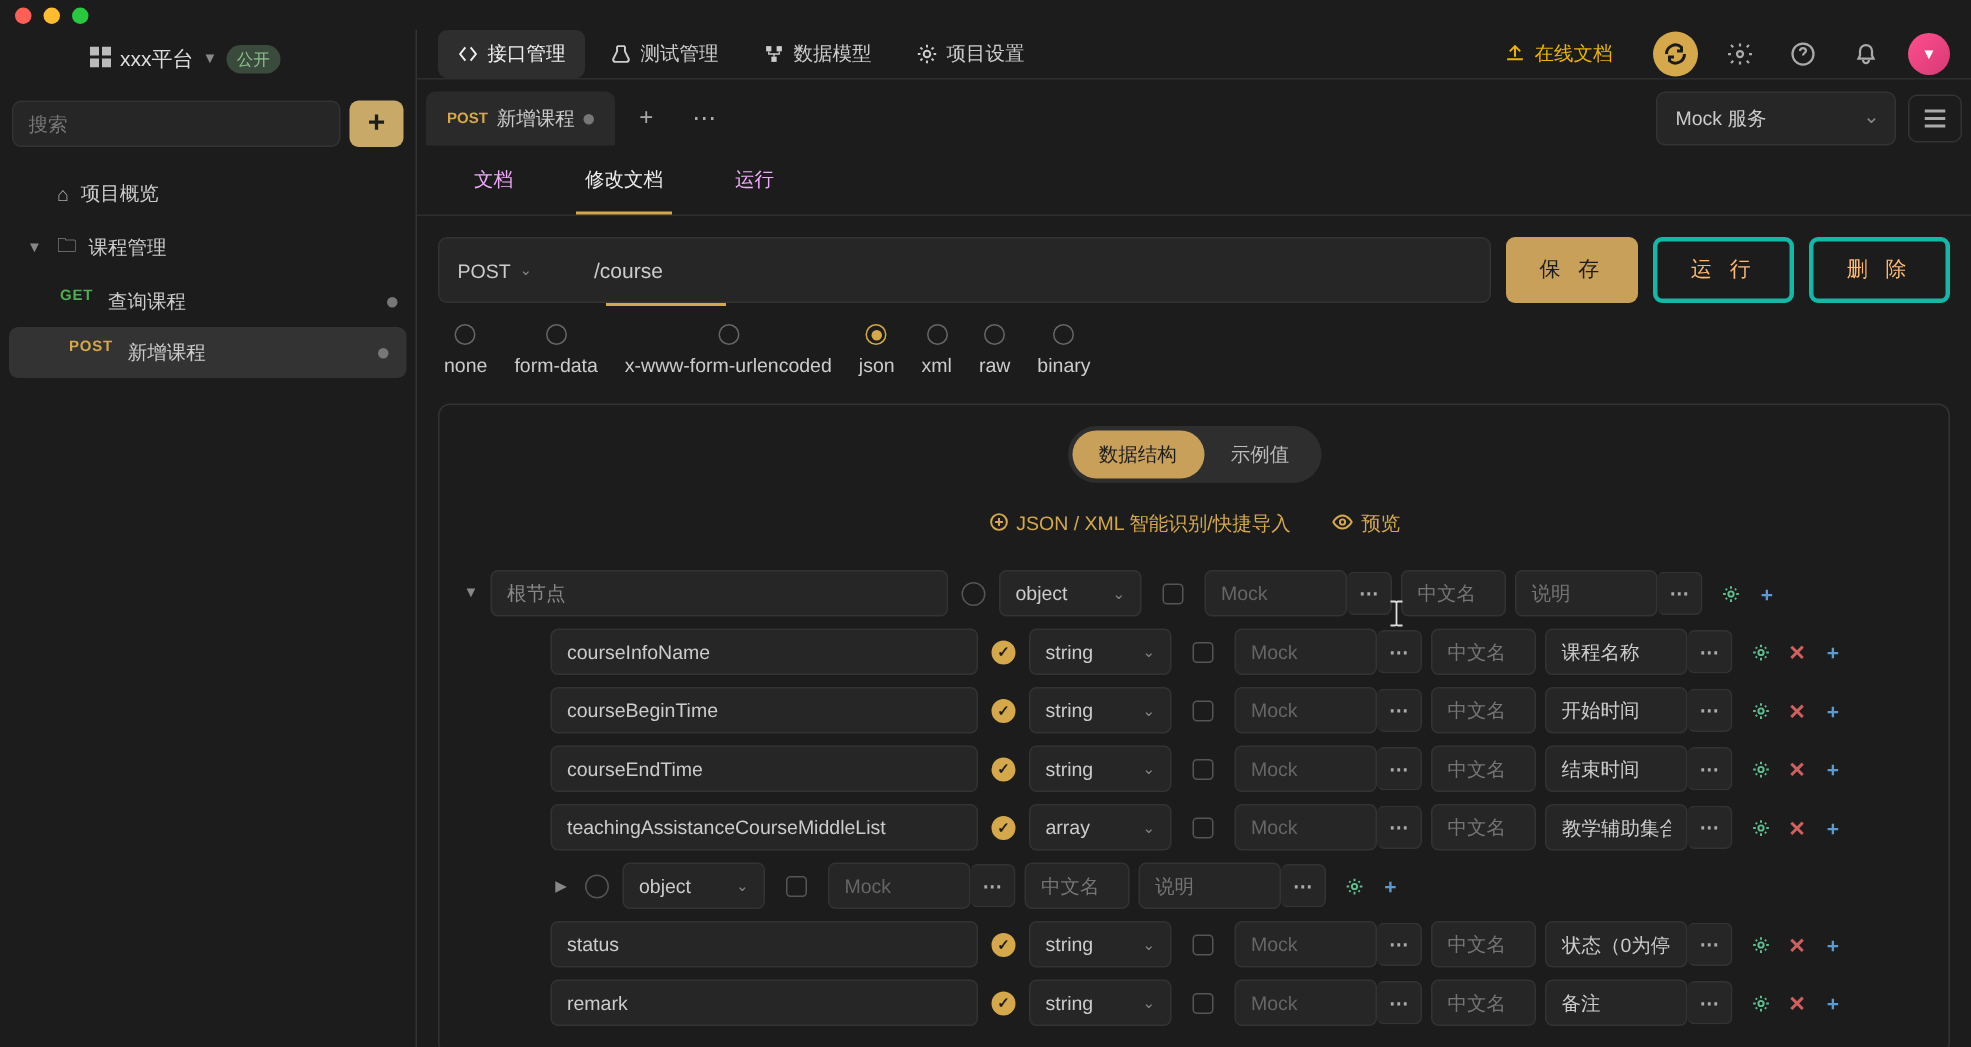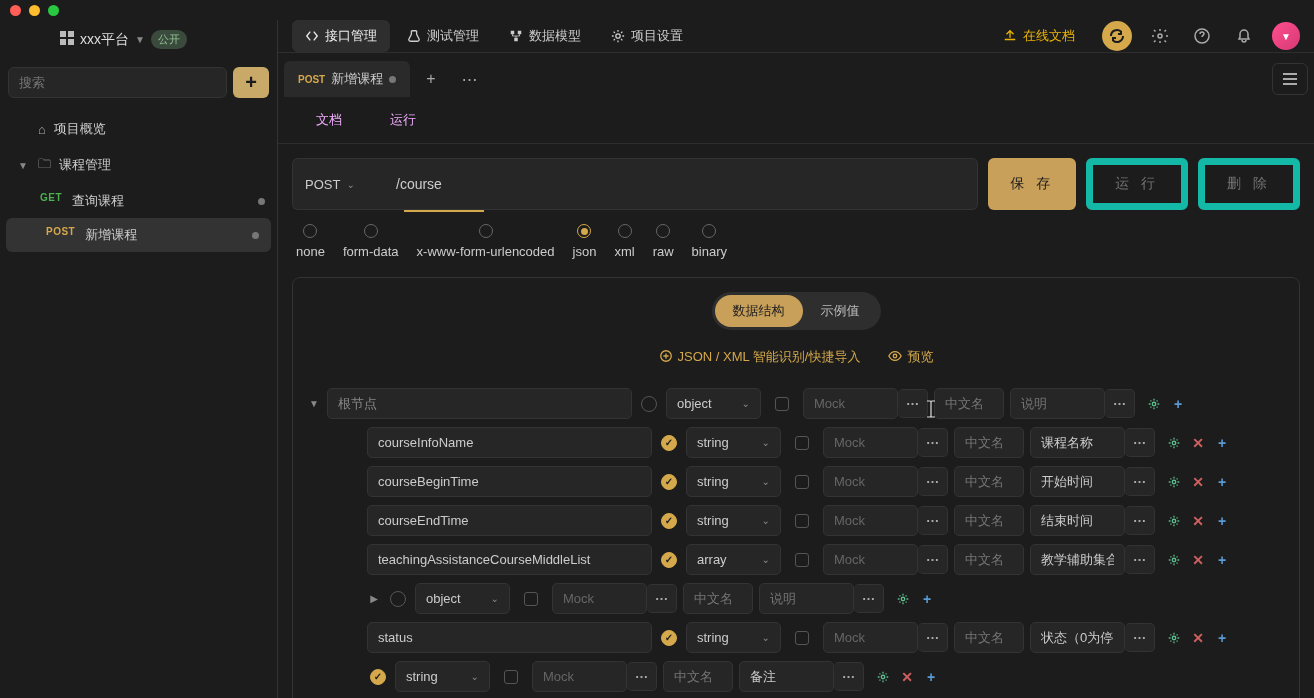--- a/index.html
+++ b/index.html
@@ -256,21 +256,21 @@
   padding: 10px 22px;
   border-radius: 6px;
   cursor: pointer;
   font-size: 14px;
   letter-spacing: 4px;
   display: flex;
   align-items: center;
   justify-content: center;
 }
 .btn-primary { background: #c8a05a; color: #1c1c1c; border: none; }
-.btn-outline { background: transparent; color: #737373; border: 7px solid #14b8a6; }
+.btn-outline { background: transparent; color: #fdba74; border: 3px solid #14b8a6; }
 .url-hr {
   height: 2px; background: transparent;
   margin: -12px 14px 0 14px;
   position: relative;
 }
 .url-hr-inner {
   position: absolute; bottom: 0; left: 112px; width: 80px; height: 2px;
   background: #d4a84b;
 }
 
@@ -509,32 +509,36 @@
       <div class="doc-tabs-left">
         <div class="doc-tab">
           <span class="tab-method">POST</span>
           <span>新增课程</span>
           <span class="tab-status"></span>
         </div>
         <div class="plus-tab">+</div>
         <div class="dots-tab">⋯</div>
       </div>
       <div style="display:flex;gap:8px;align-items:center">
+        <div class="env-select">
+          <span>Mock 服务</span>
+        </div>
         <div class="list-icon">
           <svg width="14" height="14" viewBox="0 0 14 14" fill="currentColor">
               <rect y="1" width="14" height="2"></rect>
               <rect y="6" width="14" height="2"></rect>
               <rect y="11" width="14" height="2"></rect>
             </svg>
         </div>
       </div>
     </div>
 
     <div class="sub-tabs">
       <div class="sub-tab">文档</div>
+      <div class="sub-tab active">修改文档</div>
       <div class="sub-tab">运行</div>
     </div>
 
     <div class="request-row">
       <div class="method-select">
         <span>POST</span>
         <span class="chev">⌄</span>
       </div>
       <input class="url-input" value="/course" style="">
       <button class="action-btn btn-primary">保 存</button>
@@ -798,20 +802,21 @@
                   <circle cx="8" cy="8" r="2"></circle>
                   <path d="M8 2v2M8 12v2M2 8h2M12 8h2M4 4l1 1M11 11l1 1M12 4l-1 1M5 11l-1 1"></path>
                 </svg>
               </span>
               <span class="ic ic-del">✕</span>
               <span class="ic ic-add">+</span>
             </div>
           </div>
           <div class="srow">
             <span class="expand-toggle" style="margin-left: 40px;"></span>
+            <input class="name-input name-col-1" value="remark" style="">
             <span class="check on"></span>
             <div class="name-input type-col">
               <span>string</span>
               <span class="chev">⌄</span>
             </div>
             <div class="null-col">
               <span class="null-box"></span>
             </div>
             <div class="name-input mock-col">
               <span class="ph">Mock</span>

